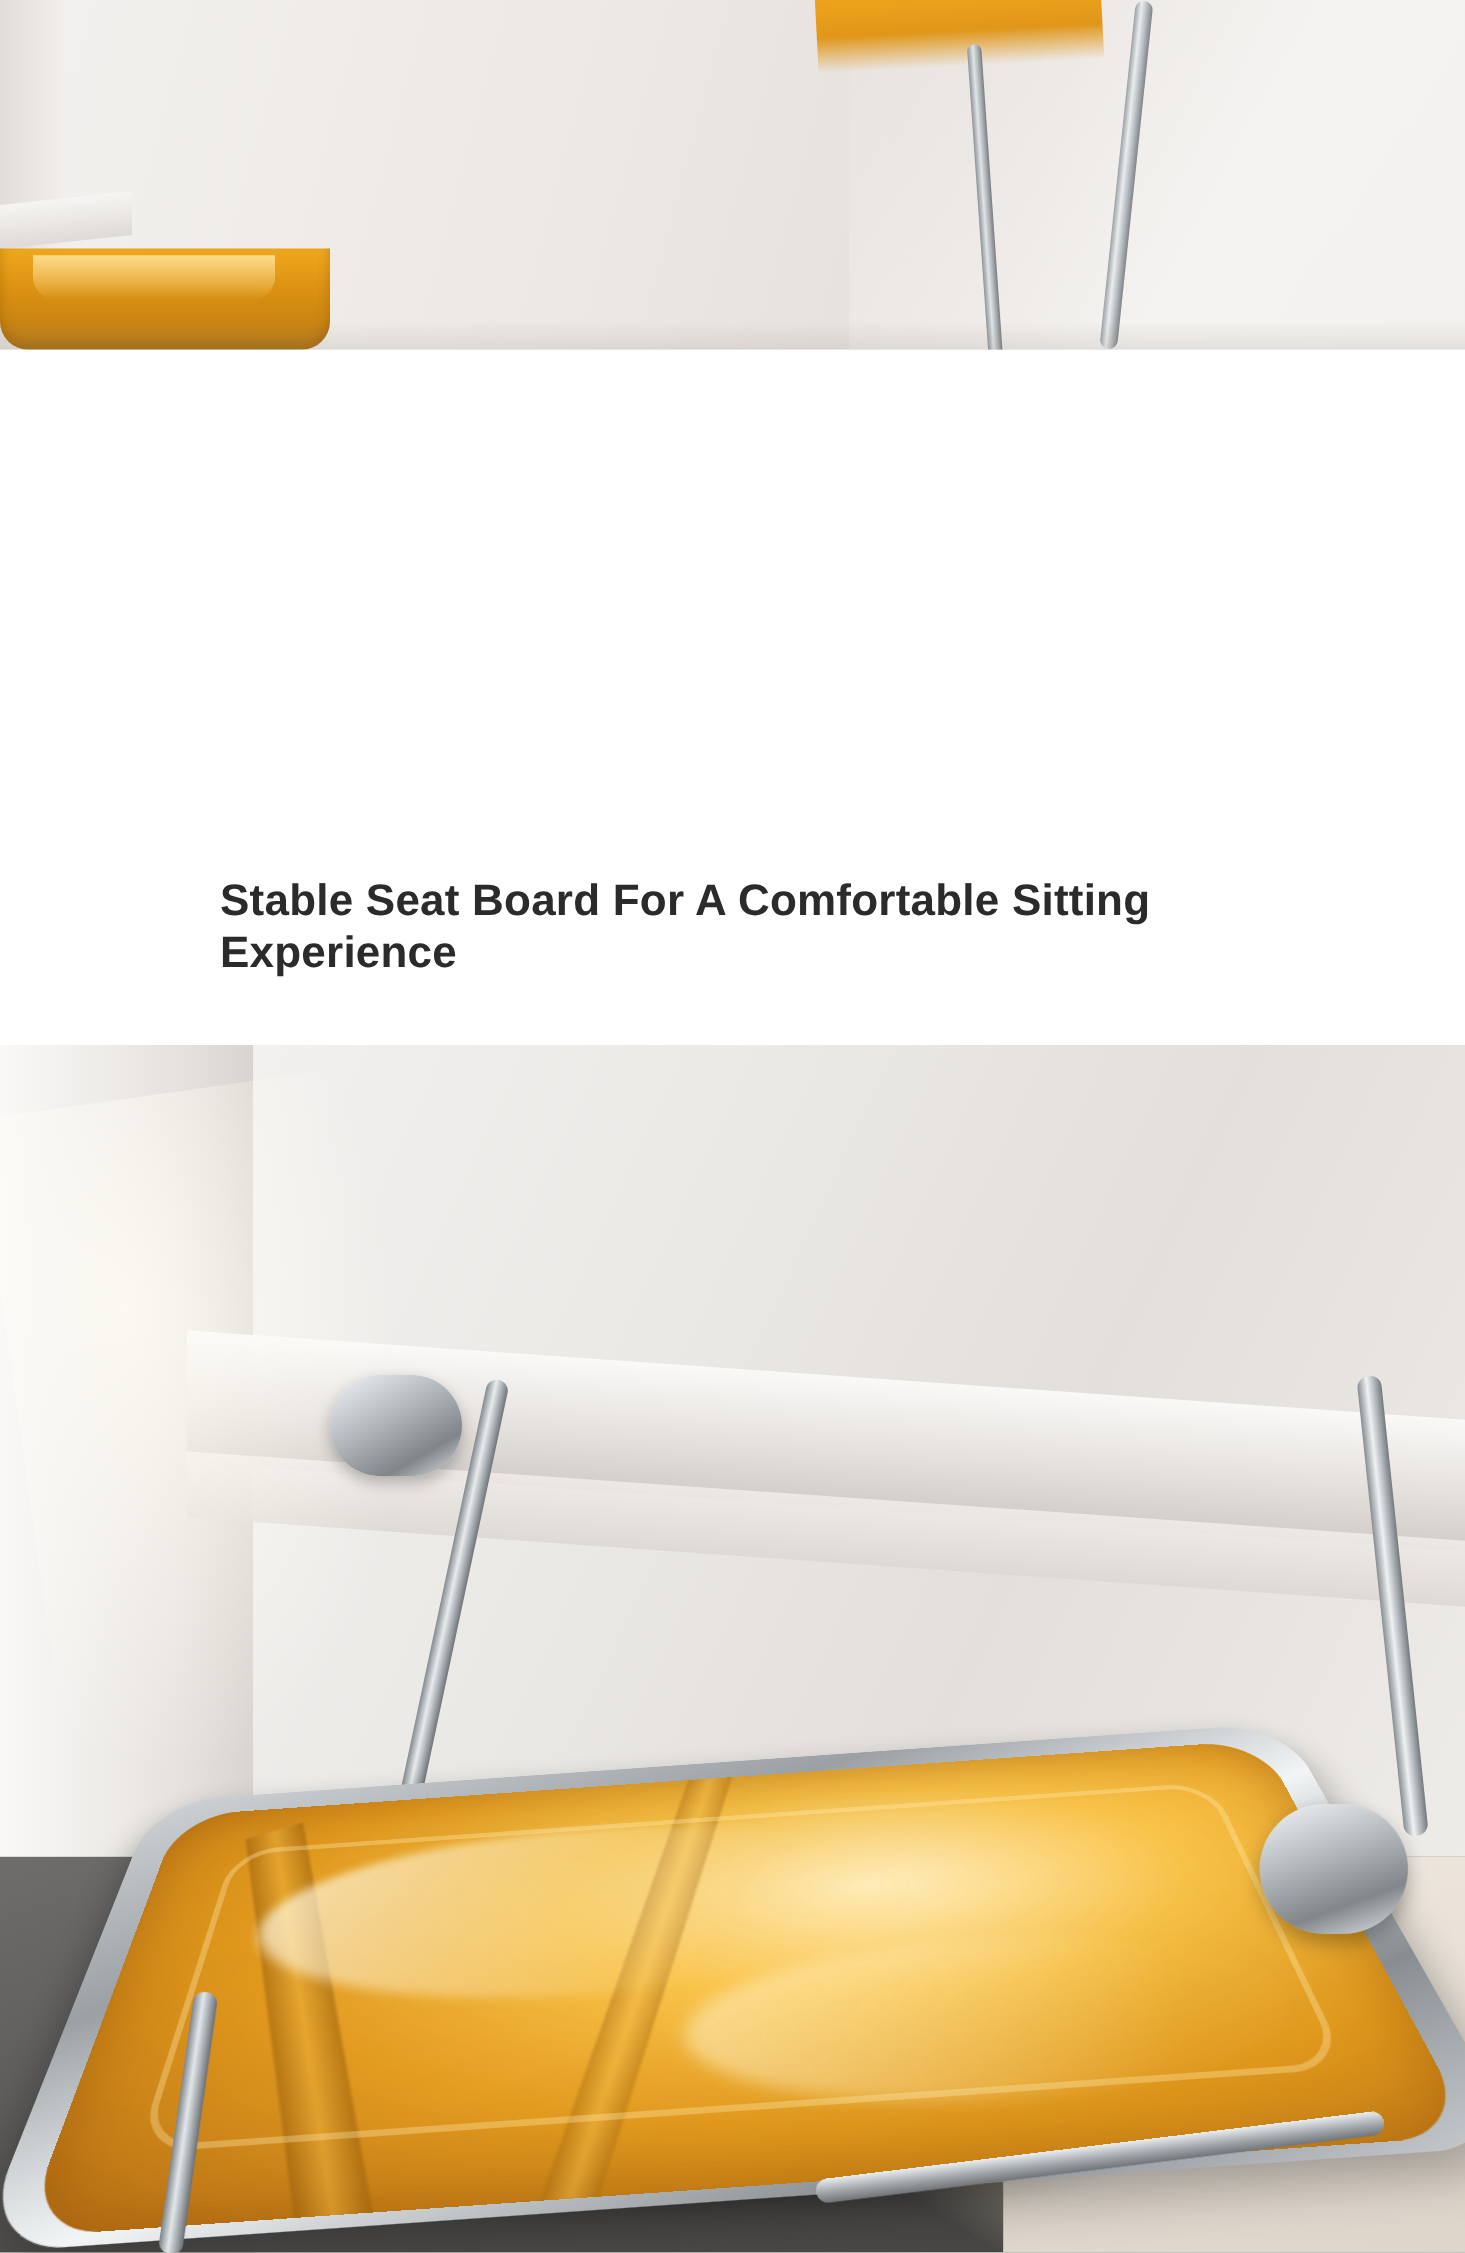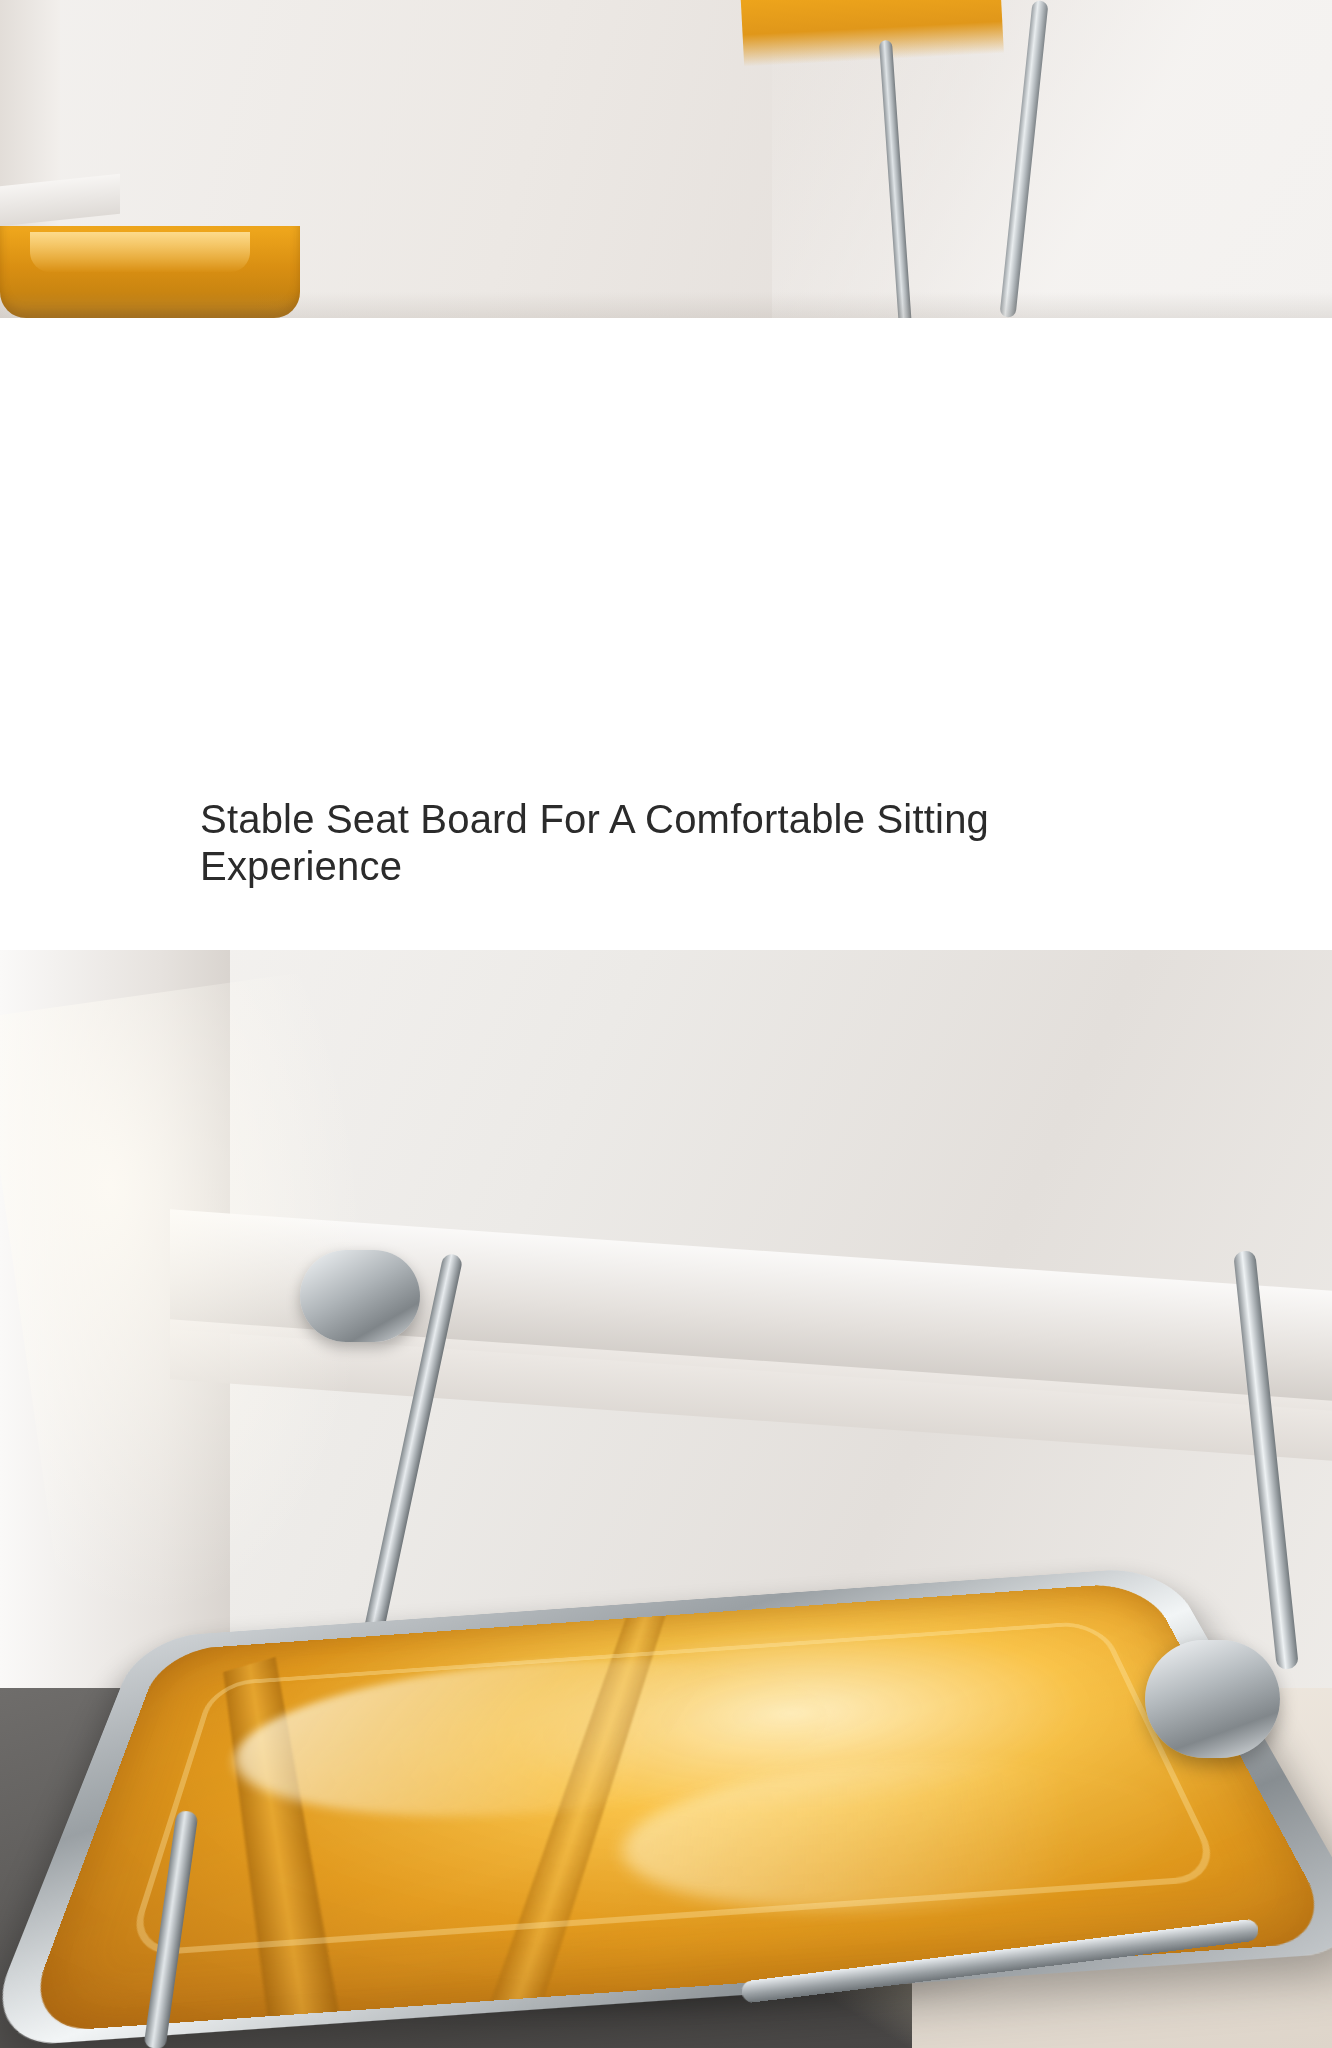--- a/index.html
+++ b/index.html
@@ -103,21 +103,21 @@
     background: #ffffff;
     padding: 0;
   }
   .headline {
     position: absolute;
     left: 200px;
     top: 478px;
     width: 900px;
     font-size: 40px;
     line-height: 1.18;
-    font-weight: 400;
+    font-weight: 700;
     color: #2b2b2b;
     letter-spacing: 0.2px;
   }
   .brand {
     position: absolute;
     left: 0;
     top: 640px;
     width: 1332px;
     text-align: center;
   }

